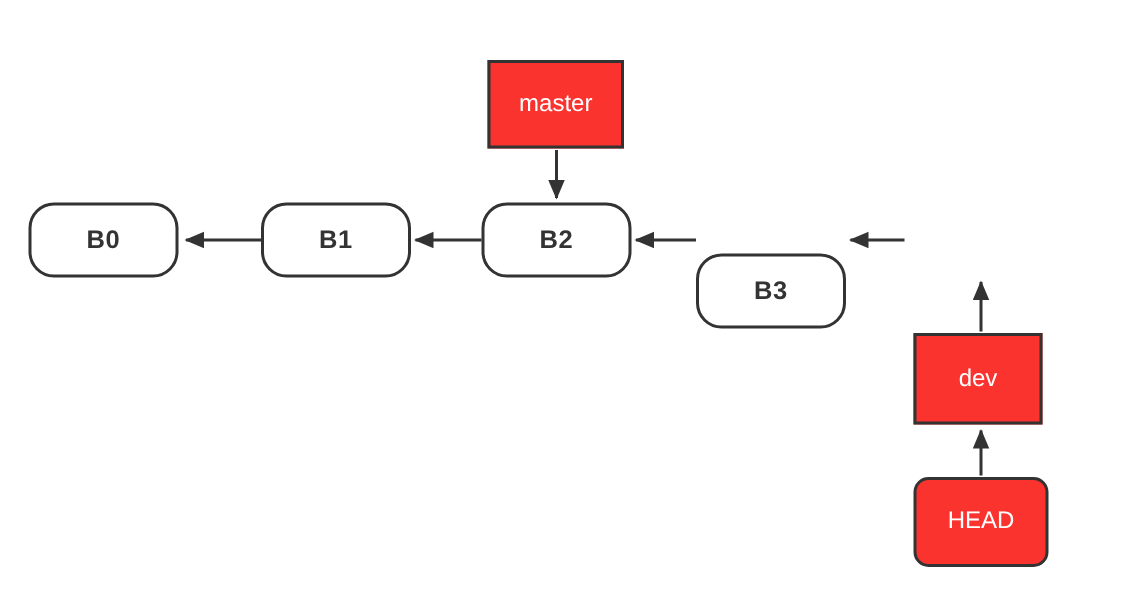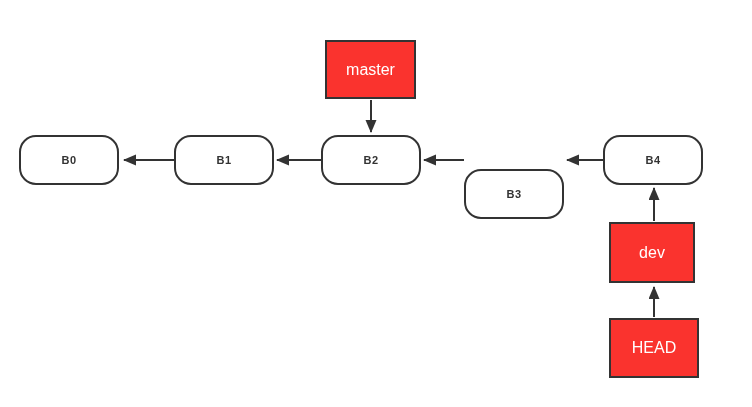--- a/index.html
+++ b/index.html
@@ -16,21 +16,21 @@
     width: 100px;
     height: 50px;
     background: #ffffff;
     border: 2px solid var(--line, #333333);
     border-radius: 17px;
     box-sizing: border-box;
     display: flex;
     align-items: center;
     justify-content: center;
     font-weight: bold;
-    font-size: 11px;
+    font-size: 17px;
     color: var(--line, #333333);
     letter-spacing: 0.5px;
   }
   .branch {
     position: absolute;
     background: var(--accent, #fa332e);
     border: 2px solid var(--line, #333333);
     box-sizing: border-box;
     display: flex;
     align-items: center;
@@ -40,21 +40,21 @@
     color: var(--branch-text, #ffffff);
     text-align: center;
   }
   #pos-b0 { left: 19px;  top: 135px; }
   #pos-b1 { left: 174px; top: 135px; }
   #pos-b2 { left: 321px; top: 135px; }
   #pos-b3 { left: 464px; top: 135px; margin-top: 34px; }
   #pos-b4 { left: 603px; top: 135px; }
   #pos-master { left: 325px; top: 40px;  width: 91px; height: 59px; }
   #pos-dev    { left: 609px; top: 222px; width: 86px; height: 61px; }
-  #pos-head   { left: 609px; top: 318px; width: 90px; height: 60px; }
+  #pos-head   { left: 609px; top: 318px; width: 90px; height: 60px; border-radius: 10px; }
   .edges {
     position: absolute;
     left: 0; top: 0;
     width: 752px; height: 407px;
     pointer-events: none;
   }
   .edges line { stroke: var(--line, #333333); stroke-width: 2; }
   .edges .arrowhead { fill: var(--line, #333333); }
 </style>
 </head>
@@ -82,23 +82,20 @@
   </div>
   <div id="pos-b1" class="commit">
     <span>B1</span>
   </div>
   <div id="pos-b2" class="commit">
     <span>B2</span>
   </div>
   <div id="pos-b3" class="commit">
     <span>B3</span>
   </div>
-  <div id="pos-b4" class="commit">
-    <span>B4</span>
-  </div>
 
   <div id="pos-master" class="branch">
     <span>master</span>
   </div>
   <div id="pos-dev" class="branch">
     <span>dev</span>
   </div>
   <div id="pos-head" class="branch">
     <span>HEAD</span>
   </div>

